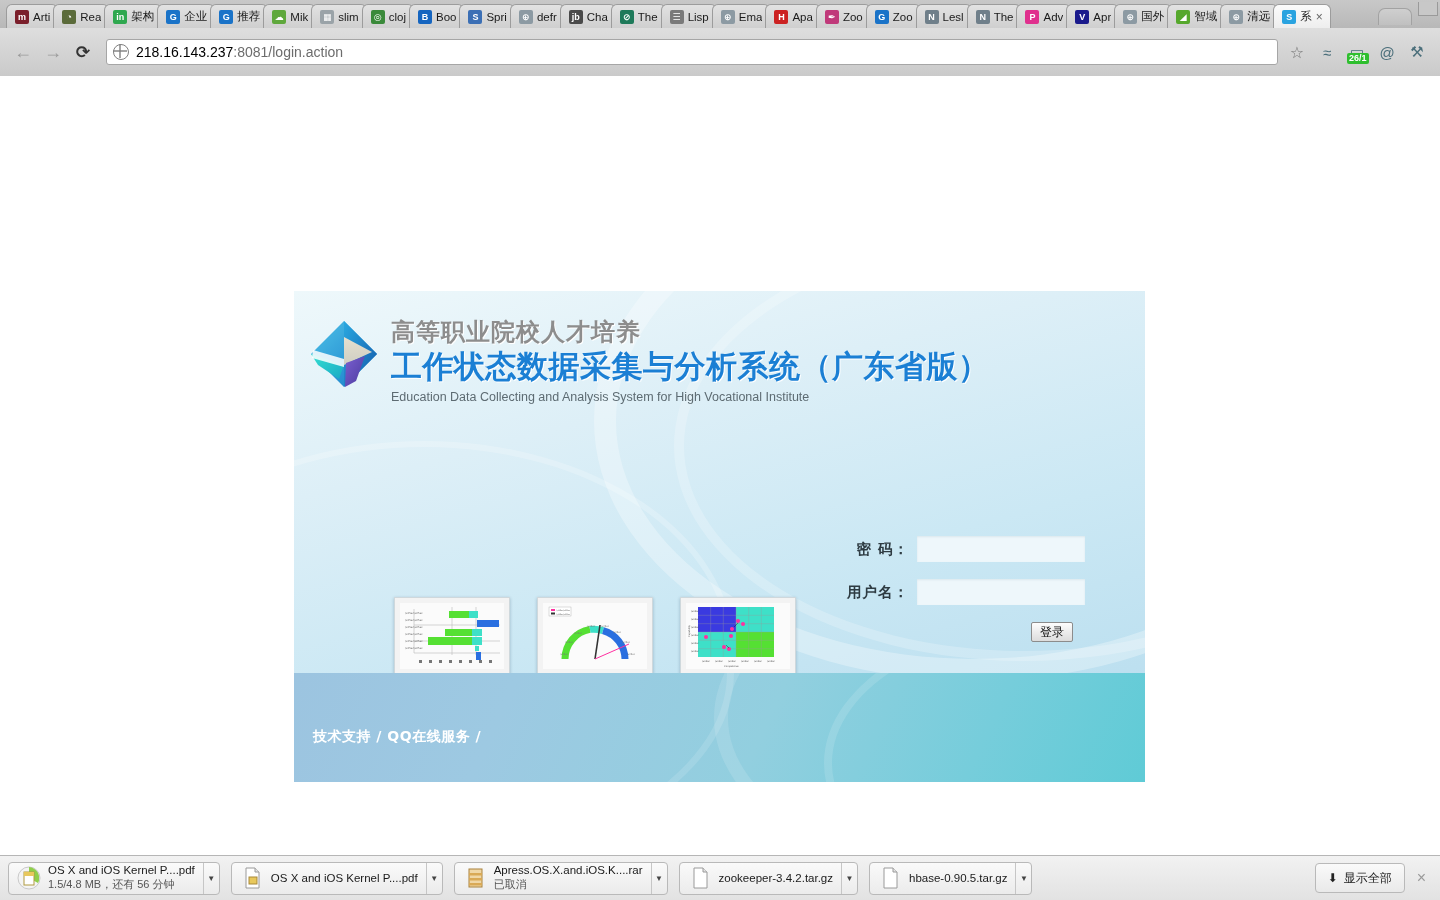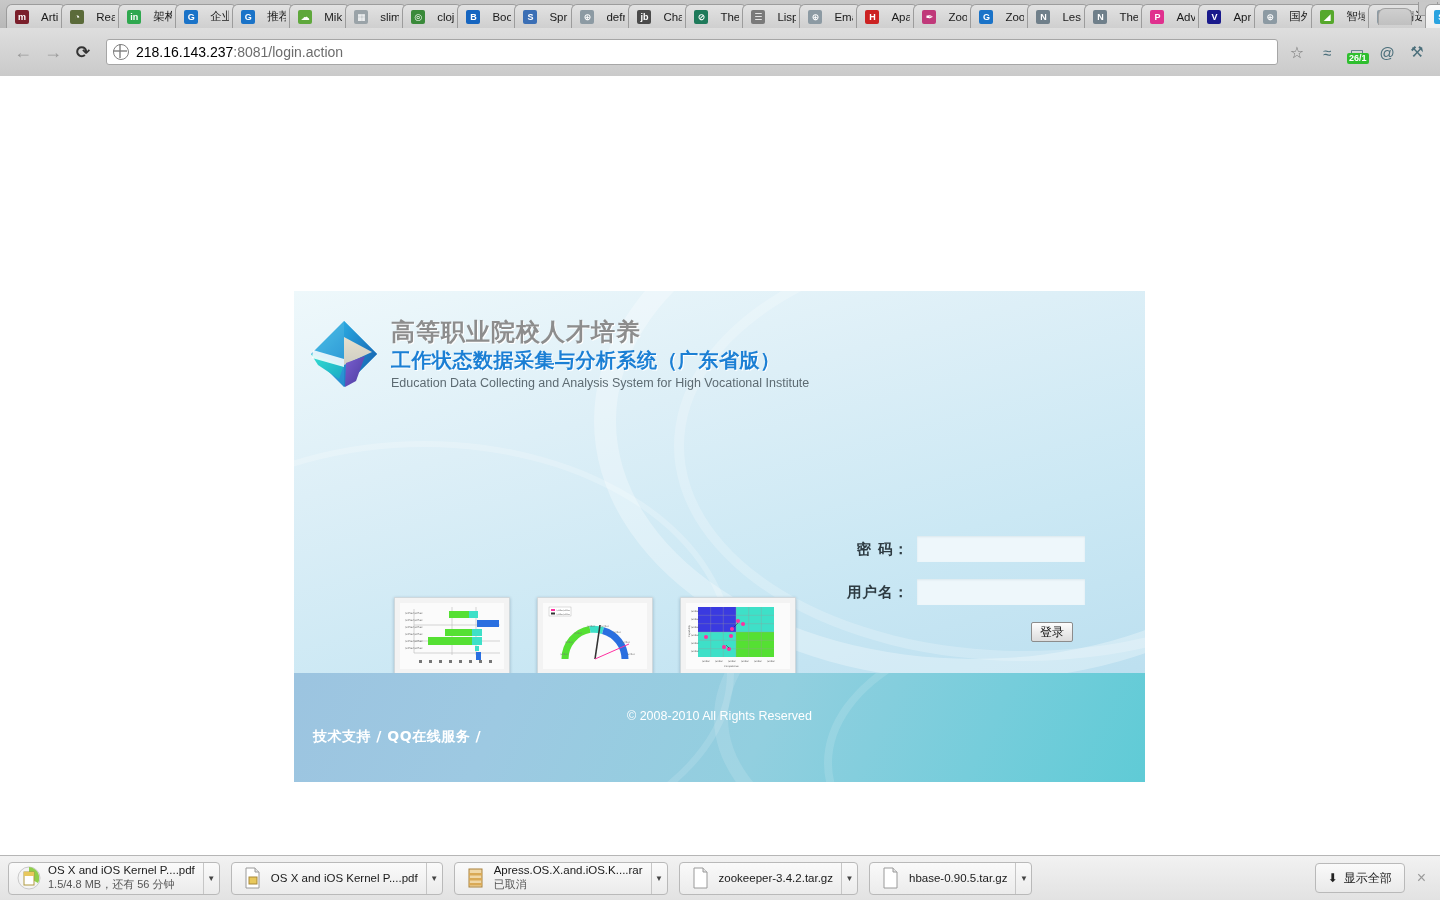--- a/index.html
+++ b/index.html
@@ -49,21 +49,20 @@
     margin-right: 4px;
     border-radius: 2px;
     display: inline-block;
     font-size: 9px; line-height: 14px; text-align: center;
     color: #fff; font-weight: bold;
     overflow: hidden;
   }
   .tab .tlabel {
     overflow: hidden; text-overflow: clip; white-space: nowrap;
     font-size: 11.5px;
-    margin-left: 8px;
   }
   .tab .tab-close {
     margin-left: 4px; color: #666; font-size: 12px; line-height: 1;
   }
   #tabstrip-right {
     position: absolute; right: 2px; top: 2px;
     width: 92px; height: 24px;
     display: flex; align-items: flex-start; justify-content: flex-end;
   }
   .newtab-btn {
@@ -191,21 +190,21 @@
     position: relative; flex: 0 0 70px;
   }
   #brand-text { padding-top: 10px; }
   #title-cn-1 {
     font-size: 24px; font-weight: bold; color: #8d8d8d;
     letter-spacing: 1px; line-height: 1.15;
     text-shadow: 1px 1px 0 #ffffff;
     font-family: "DejaVu Sans", sans-serif;
   }
   #title-cn-2 {
-    font-size: 20px; font-weight: bold; color: #1b7fd4;
+    font-size: 31px; font-weight: bold; color: #1b7fd4;
     letter-spacing: .5px; line-height: 1.3;
     text-shadow: 1px 1px 0 #ffffff;
     font-family: Liberation Sans, sans-serif;
   }
   #title-en {
     font-size: 12.5px; color: #5d6b72; margin-top: 3px;
     font-family: "Liberation Sans", sans-serif;
   }
 
   
@@ -655,21 +654,20 @@
       </div>
     </div>
 
     <div id="panel-footer">
       <div class="footer-swoosh" style="left:420px; top:-120px; width:560px; height:330px;"></div>
       <div class="footer-swoosh" style="left:530px; top:-60px; width:520px; height:300px; border-width:8px;"></div>
       <div class="footer-swoosh" style="left:-260px; top:-200px; width:700px; height:400px; border-width:7px;"></div>
 
       <div id="support-links">技术支持 / QQ在线服务 /</div>
       <div id="copyright">
-        <div id="copyright-en">© 2008-2010 All Rights Reserved</div>
       </div>
     </div>
 
   </div>
 </div>
 
 <div id="download-bar">
   <div id="dl-items" style="display:flex; align-items:center;">
       <div class="dl-item">
         <span class="dl-icon"><svg width="24" height="24" viewBox="0 0 24 24">

